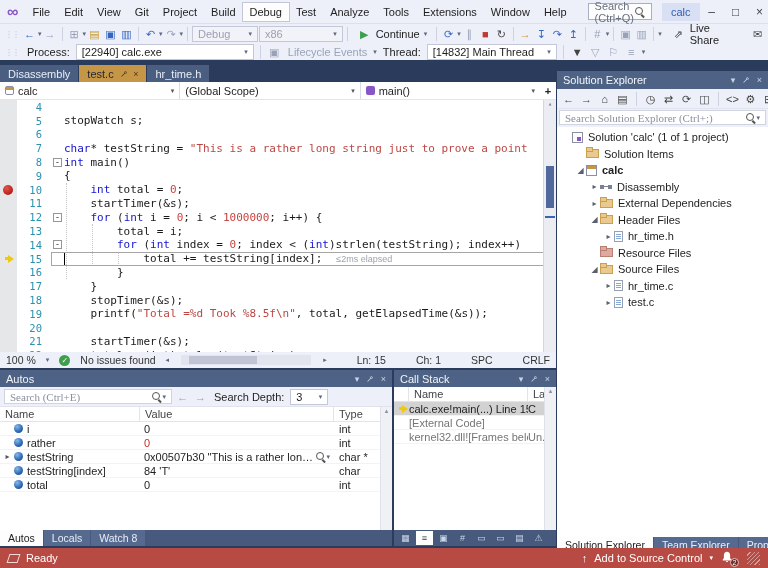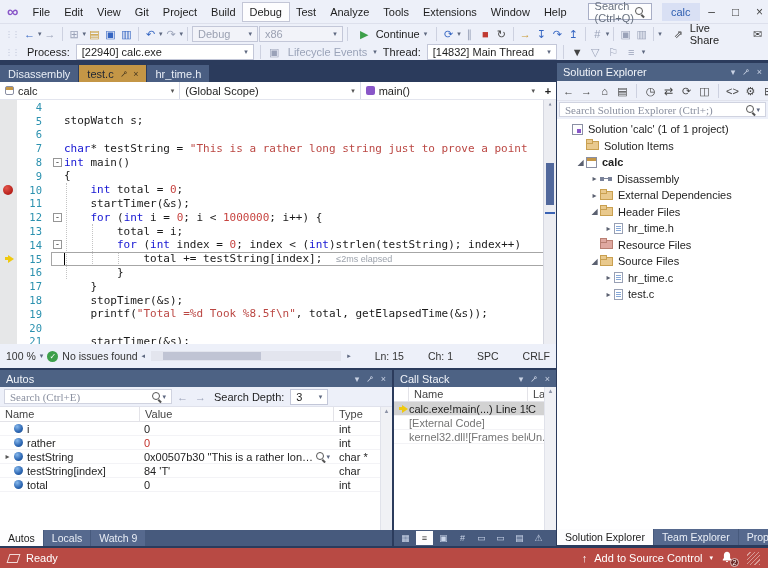--- a/index.html
+++ b/index.html
@@ -79,22 +79,22 @@
   .dbgarrow{position:absolute;left:8px;top:50%;margin-top:-4px;width:0;height:0;
     border-left:6px solid #efc90f;border-top:4px solid transparent;border-bottom:4px solid transparent;}
   .dbgarrow::before{content:"";position:absolute;left:-9px;top:-1.5px;width:4px;height:3px;background:#efc90f;}
   .guide{position:absolute;width:0;border-left:1px dotted #c4c4c4;}
   .vscroll{position:absolute;right:0;top:0;bottom:0;width:13px;background:#ecedf2;border-left:1px solid #d5d7e0;}
   .vthumb{position:absolute;left:2px;right:2px;top:26%;height:17%;background:#51689c;}
   .vmark-line{position:absolute;left:1px;right:1px;top:46%;height:2px;background:#3b63b4;}
   .vmark-bp{position:absolute;left:2px;top:31%;width:4px;height:4px;background:#c23530;}
   .vup{position:absolute;top:0;left:0;right:0;text-align:center;font-size:7px;color:#7c8499;}
 
-  .edstatus{height:24px;background:#edf0f9;display:flex;align-items:center;
-    font-size:10.5px;color:#333;padding:0 6px;gap:4px;flex:none;}
+  .edstatus{height:16px;background:#edf0f9;display:flex;align-items:center;
+    font-size:10.5px;color:#333;padding:0 6px;gap:10px;flex:none;}
   .issue-dot{width:11px;height:11px;border-radius:50%;background:#3d9f4a;color:#fff;
     font-size:8px;line-height:11px;text-align:center;flex:none;}
   .hscroll{flex:1;height:10px;background:#e3e5ee;position:relative;margin:0 2px;}
   .hthumb{position:absolute;left:6%;width:52%;top:1px;bottom:1px;background:#c0c4d4;}
   .edstat-r{margin-left:20px;white-space:nowrap;}
 
   
   .ptitle{height:17px;background:#4d6284;color:#f2f5fa;display:flex;align-items:center;
     padding:0 6px;flex:none;}
   .pticons{margin-left:auto;display:flex;gap:7px;color:#c9d2e4;font-size:9px;}
@@ -602,21 +602,21 @@
                 <span class="vtext">0</span>
               </div>
               <div class="c-ty">int</div>
             </div>
           </div>
         <div class="gridscroll"><span>▴</span></div>
       </div>
       <div class="btabs" id="autostabs">
           <div class="btab active">Autos</div>
           <div class="btab">Locals</div>
-          <div class="btab">Watch 9</div>
+          <div class="btab">Watch 8</div>
         </div>
     </div>
 
     <div class="panel" id="cspanel" style="left:394px;top:308px;width:162px;height:176px">
       <div class="ptitle">
         <span>Call Stack</span>
         <span class="pticons">
           <span>▾</span>
           <span class="pin-rot">⊸</span>
           <span>×</span>
@@ -654,21 +654,21 @@
           <span class="istab active">≡</span>
           <span class="istab">▣</span>
           <span class="istab">#</span>
           <span class="istab">▭</span>
           <span class="istab">▭</span>
           <span class="istab">▤</span>
           <span class="istab">⚠</span>
         </div>
     </div>
 
-    <div class="panel" id="sepanel" style="left:557px;top:1px;width:211px;height:482px">
+    <div class="panel" id="sepanel" style="left:557px;top:9px;width:211px;height:482px">
       <div class="ptitle" style="height:18px">
         <span>Solution Explorer</span>
         <span class="pticons">
           <span>▾</span>
           <span class="pin-rot">⊸</span>
           <span>×</span>
         </span>
       </div>
       <div class="ptoolbar" id="setoolbar">
           <span class="ti c-dark">←</span>

